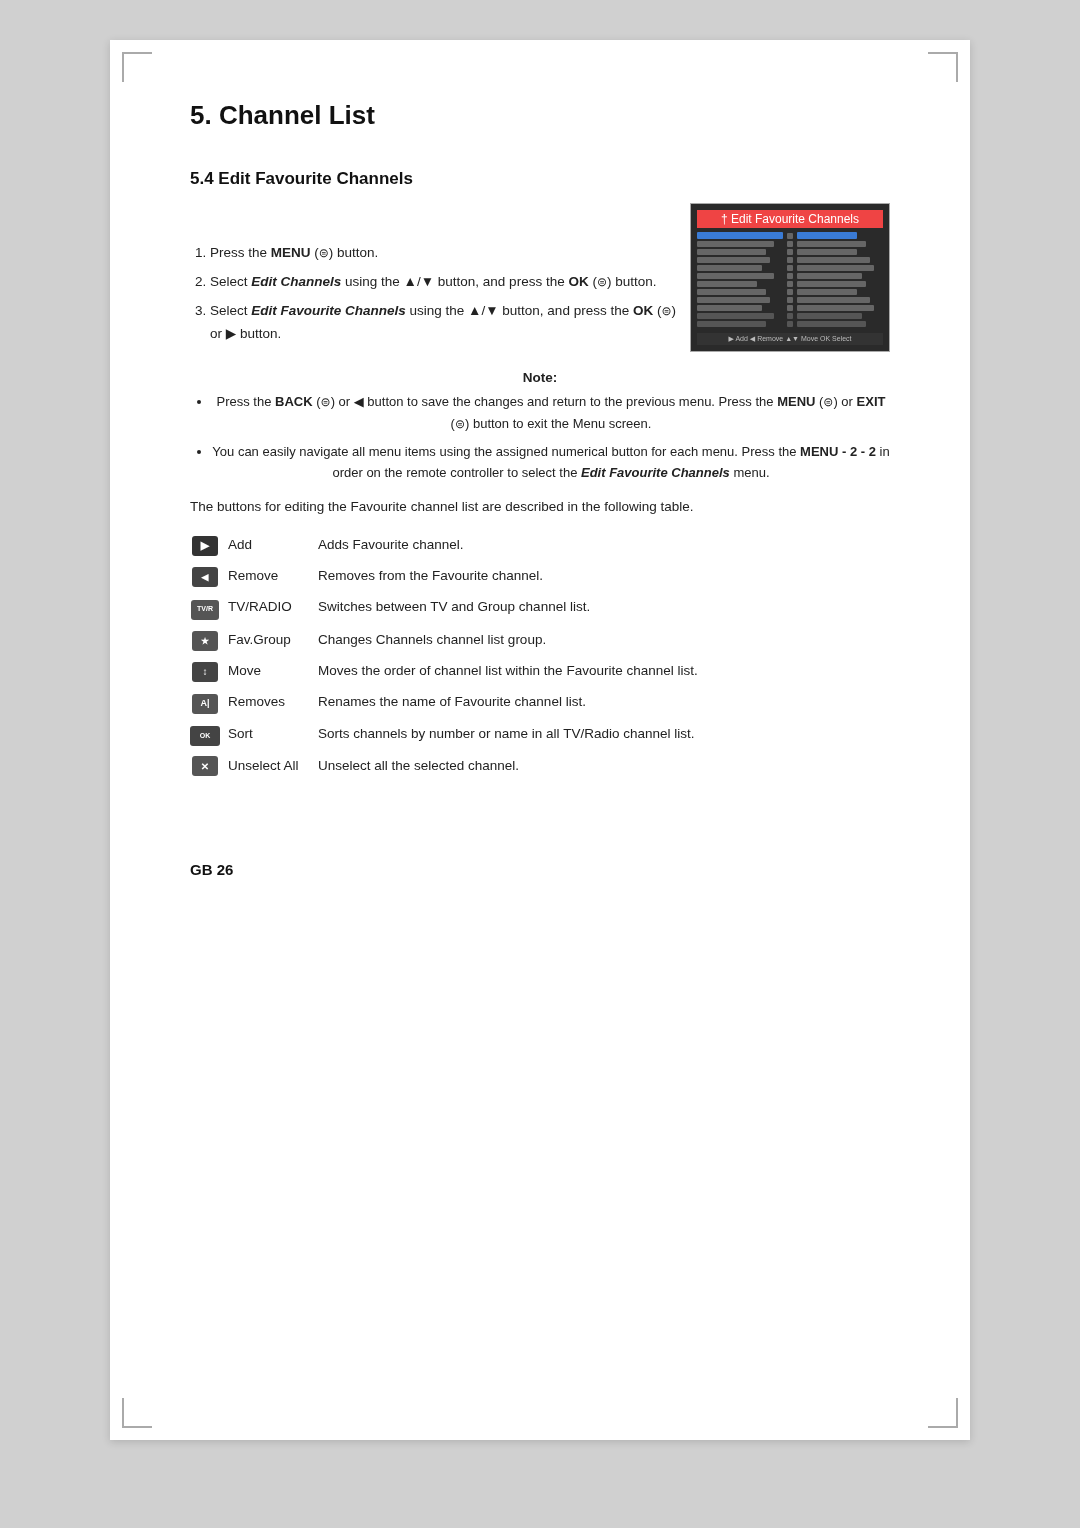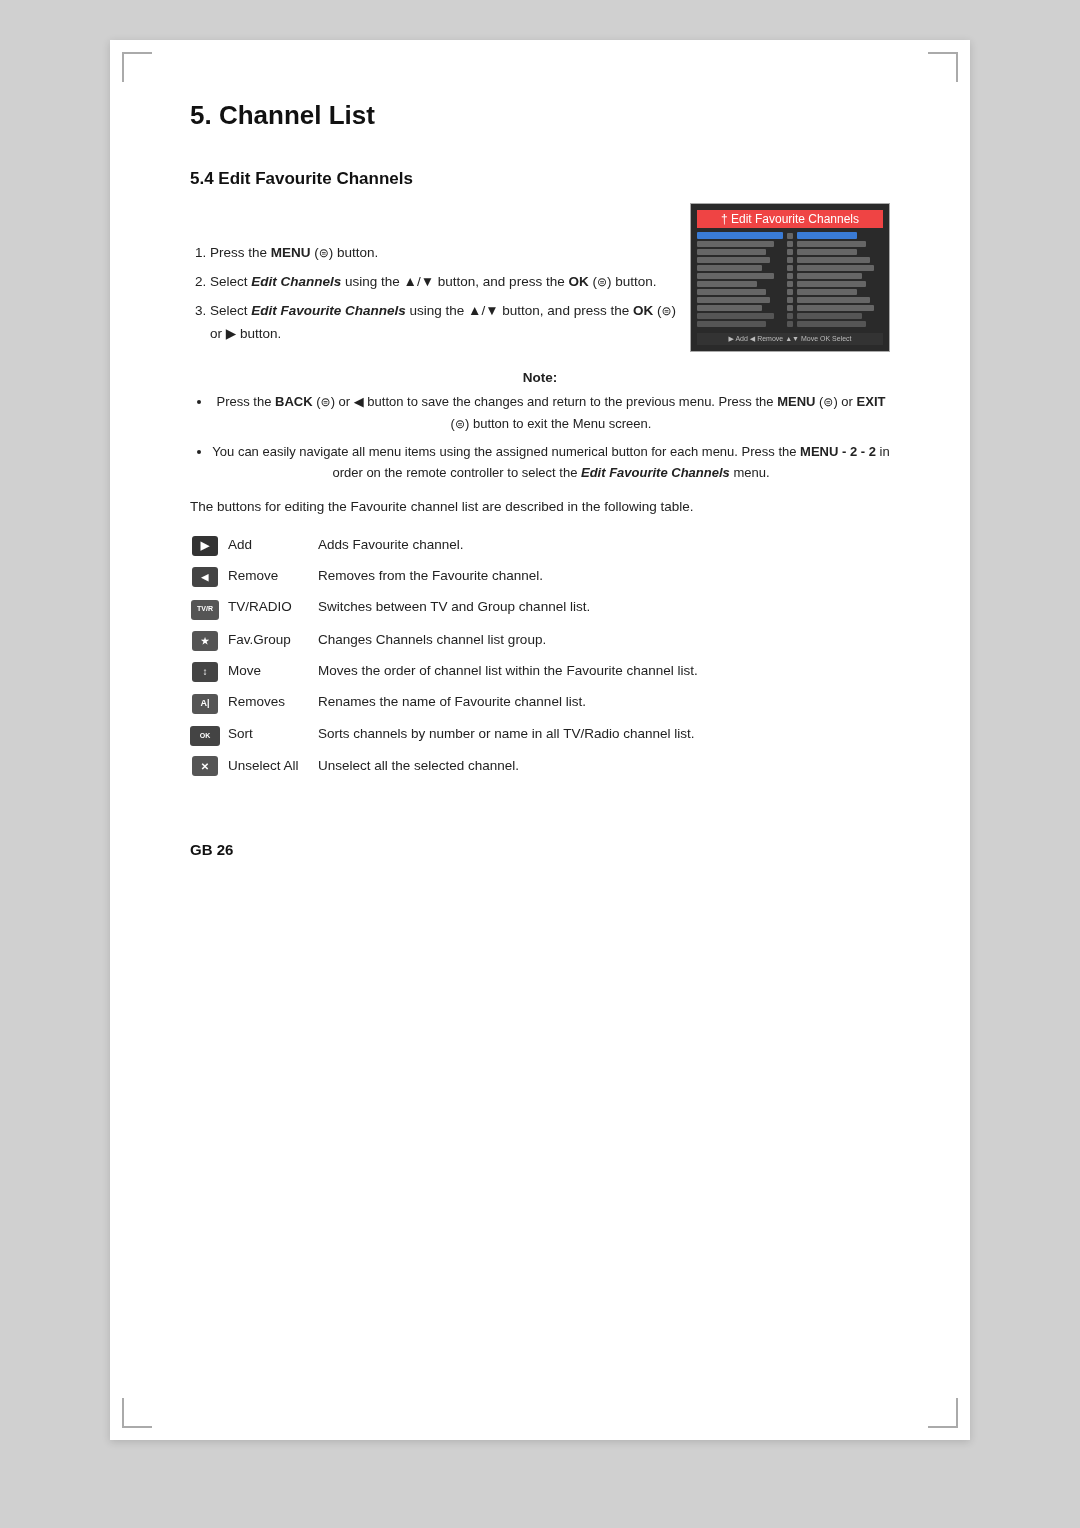--- a/index.html
+++ b/index.html
@@ -168,21 +168,21 @@
     }
     .btn-desc-cell {
       font-size: 13.5px;
       color: #222;
     }
 
     .gb-label {
       font-size: 15px;
       font-weight: bold;
       color: #111;
-      margin-top: 60px;
+      margin-top: 80px;
     }
     .bold-text { font-weight: bold; }
     .bold-italic { font-weight: bold; font-style: italic; }
   </style>
 </head>
 <body>
 
 <div class="page">
 
   <div class="corner corner-tl"></div>

